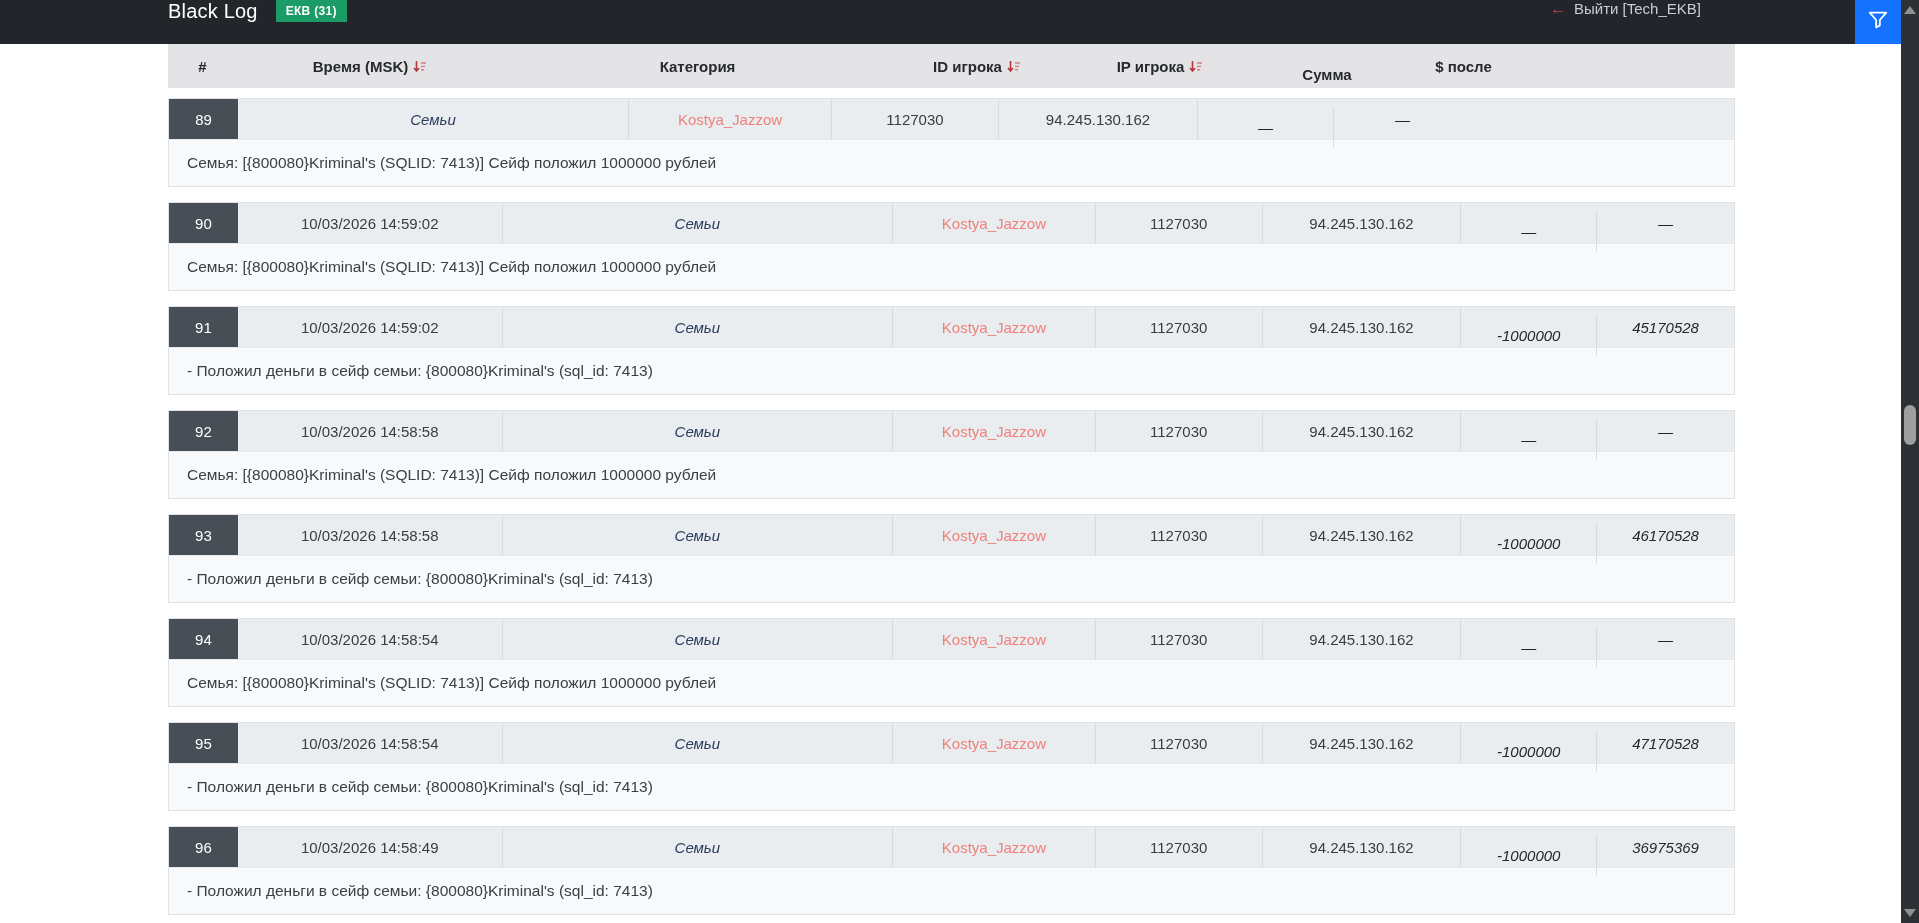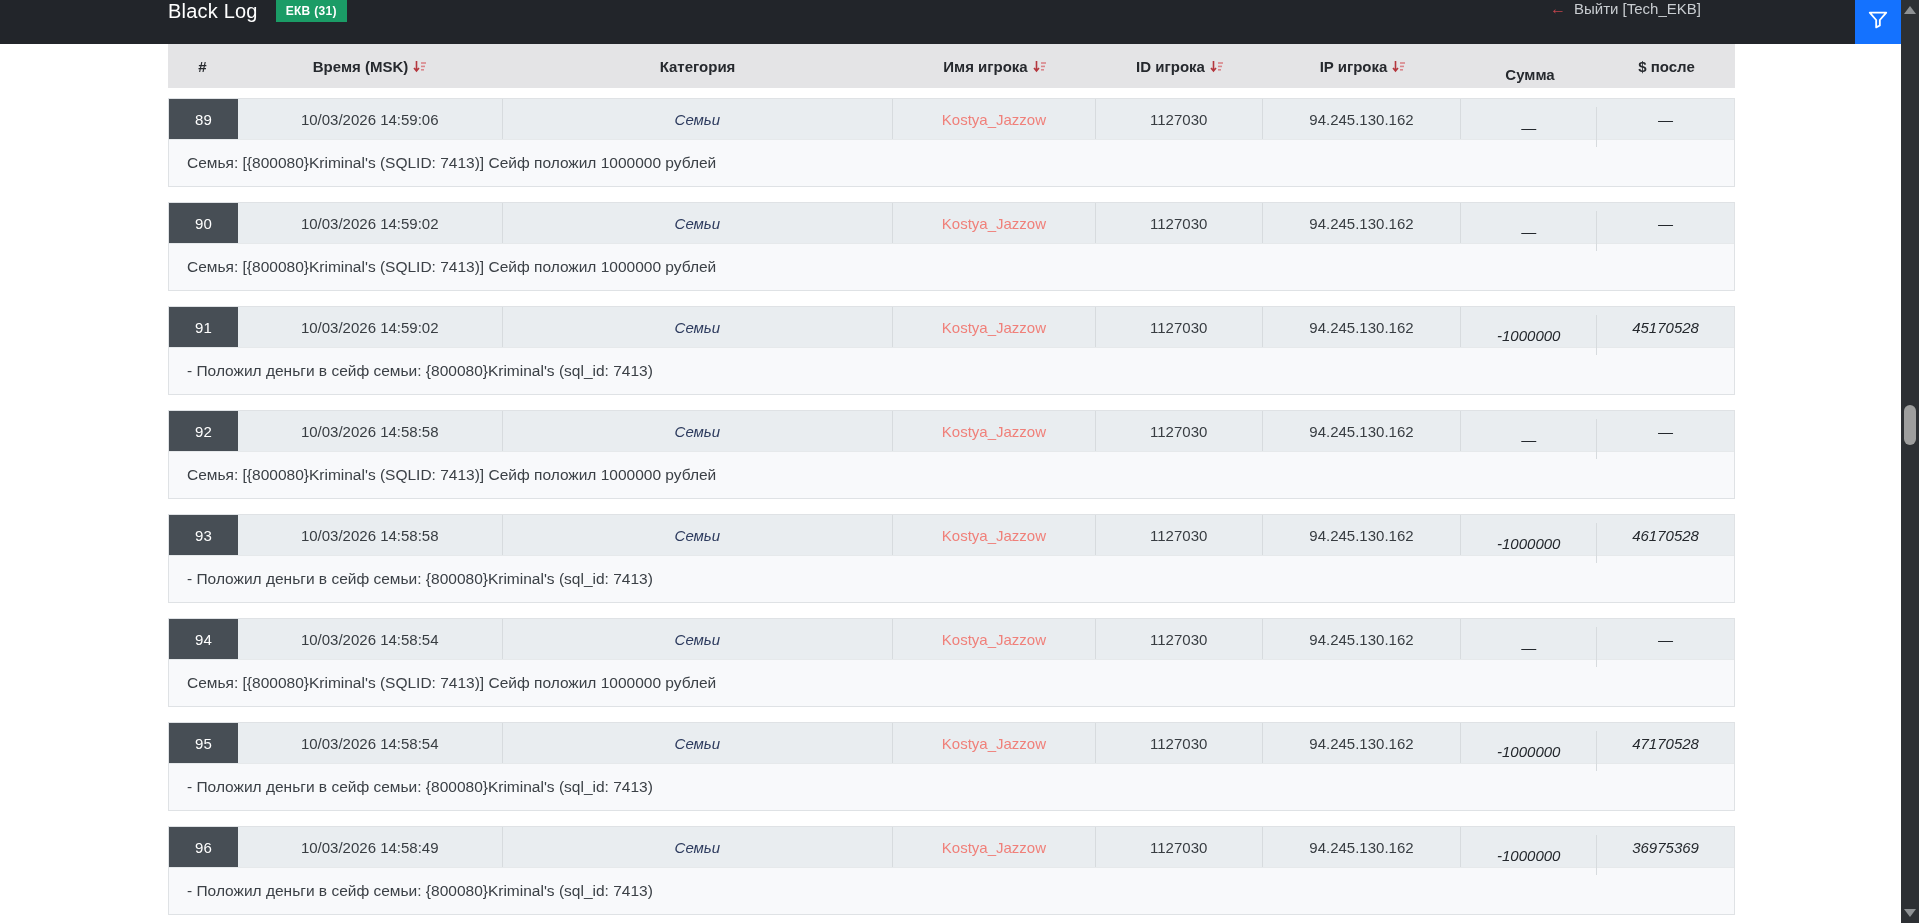--- a/index.html
+++ b/index.html
@@ -166,31 +166,20 @@
           <path d="M3.5 1v9.5M1 8l2.5 3L6 8" fill="none" stroke="#b4373e" stroke-width="1.6"></path>
           <rect x="8" y="2.2" width="5" height="1.6" fill="#d9868b"></rect>
           <rect x="8" y="5.6" width="4" height="1.6" fill="#d9868b"></rect>
           <rect x="8" y="9" width="3" height="1.6" fill="#d9868b"></rect>
         </svg>
       </span>
     </div>
     <div class="header-cell c2">
         <span>Категория</span>
       </div>
-    <div class="header-cell c3">
-      <span>Имя игрока</span>
-      <span class="sort-icon">
-        <svg width="13" height="13" viewBox="0 0 13 13">
-          <path d="M3.5 1v9.5M1 8l2.5 3L6 8" fill="none" stroke="#b4373e" stroke-width="1.6"></path>
-          <rect x="8" y="2.2" width="5" height="1.6" fill="#d9868b"></rect>
-          <rect x="8" y="5.6" width="4" height="1.6" fill="#d9868b"></rect>
-          <rect x="8" y="9" width="3" height="1.6" fill="#d9868b"></rect>
-        </svg>
-      </span>
-    </div>
     <div class="header-cell c4">
       <span>ID игрока</span>
       <span class="sort-icon">
         <svg width="13" height="13" viewBox="0 0 13 13">
           <path d="M3.5 1v9.5M1 8l2.5 3L6 8" fill="none" stroke="#b4373e" stroke-width="1.6"></path>
           <rect x="8" y="2.2" width="5" height="1.6" fill="#d9868b"></rect>
           <rect x="8" y="5.6" width="4" height="1.6" fill="#d9868b"></rect>
           <rect x="8" y="9" width="3" height="1.6" fill="#d9868b"></rect>
         </svg>
       </span>
@@ -211,21 +200,20 @@
       </div>
     <div class="header-cell c7">
         <span>$ после</span>
       </div>
   </div>
 
   <div class="entries" id="entries">
   <div class="entry">
     <div class="row-main">
       <div class="cell c0 numcell">89</div>
-      <div class="cell c1">10/03/2026 14:59:06</div>
       <div class="cell c2 cat">Семьи</div>
       <div class="cell c3 player">Kostya_Jazzow</div>
       <div class="cell c4">1127030</div>
       <div class="cell c5">94.245.130.162</div>
       <div class="cell c6 sumv">—</div>
       <div class="cell c7 sumv">—</div>
     </div>
     <div class="row-detail">Семья: [{800080}Kriminal's (SQLID: 7413)] Сейф положил 1000000 рублей</div>
   </div>
 

